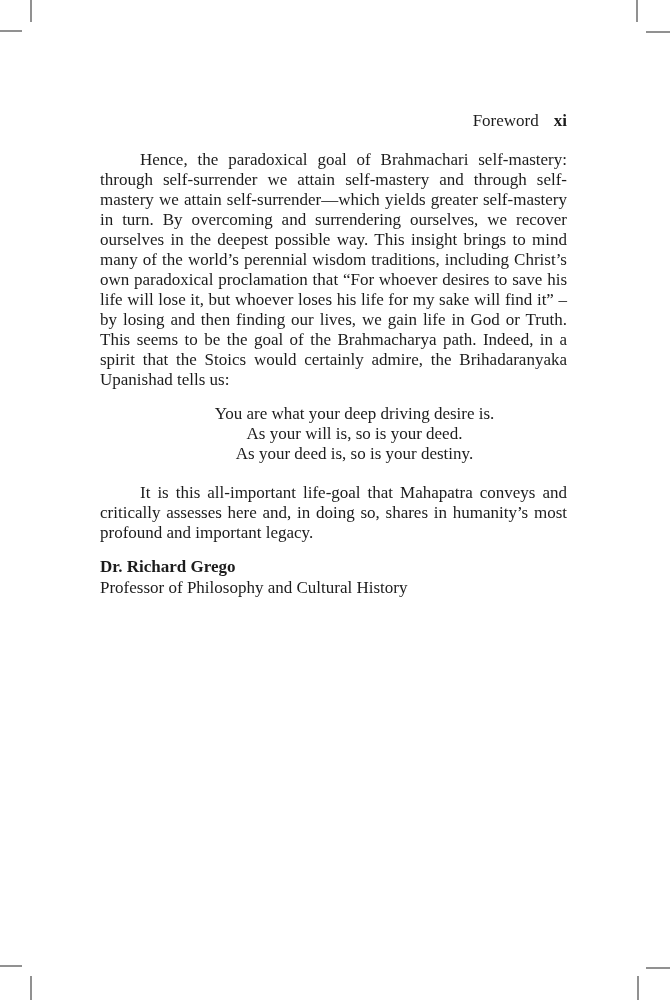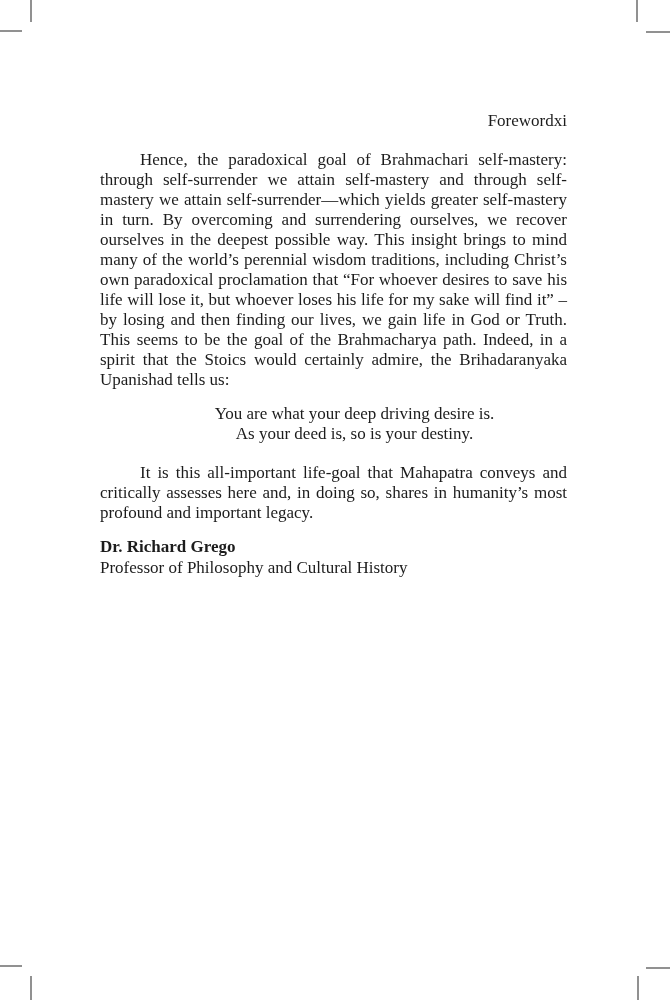--- a/index.html
+++ b/index.html
@@ -30,23 +30,24 @@
     left: 100px;
     top: 111px;
     width: 467px;
     font-size: 17px;
     line-height: 20px;
   }
   .running-head {
     display: flex;
     justify-content: flex-end;
     align-items: baseline;
+    gap: 15px;
     height: 20px;
   }
-  .running-head .folio { font-weight: normal; text-align: center; }
+  .running-head .folio { font-weight: bold; text-align: center; }
   .body-para {
     text-align: justify;
     text-indent: 40px;
     margin-top: 19px;
   }
   .body-para.second { margin-top: 19px; }
   .quote-block {
     margin: 14px 0 0 42px;
     text-align: center;
   }
@@ -75,20 +76,21 @@
 
     <div class="running-head">
       <span>Foreword</span>
       <span class="folio">xi</span>
     </div>
 
     <p class="body-para first">Hence, the paradoxical goal of Brahmachari self-mastery: through self-surrender we attain self-mastery and through self-mastery we attain self-surrender—which yields greater self-mastery in turn. By overcoming and surrendering ourselves, we recover ourselves in the deepest possible way. This insight brings to mind many of the world’s perennial wisdom traditions, including Christ’s own paradoxical proclamation that “For whoever desires to save his life will lose it, but whoever loses his life for my sake will find it” – by losing and then finding our lives, we gain life in God or Truth. This seems to be the goal of the Brahmacharya path. Indeed, in a spirit that the Stoics would certainly admire, the Brihadaranyaka Upanishad tells us:</p>
 
     <div class="quote-block">
       <div>You are what your deep driving desire is.</div>
+      <div>As your will is, so is your deed.</div>
       <div>As your deed is, so is your destiny.</div>
     </div>
 
     <p class="body-para second">It is this all-important life-goal that Mahapatra conveys and critically assesses here and, in doing so, shares in humanity’s most profound and important legacy.</p>
 
     <div class="signature">
       <div class="sig-name">Dr. Richard Grego</div>
       <div>Professor of Philosophy and Cultural History</div>
     </div>
 

